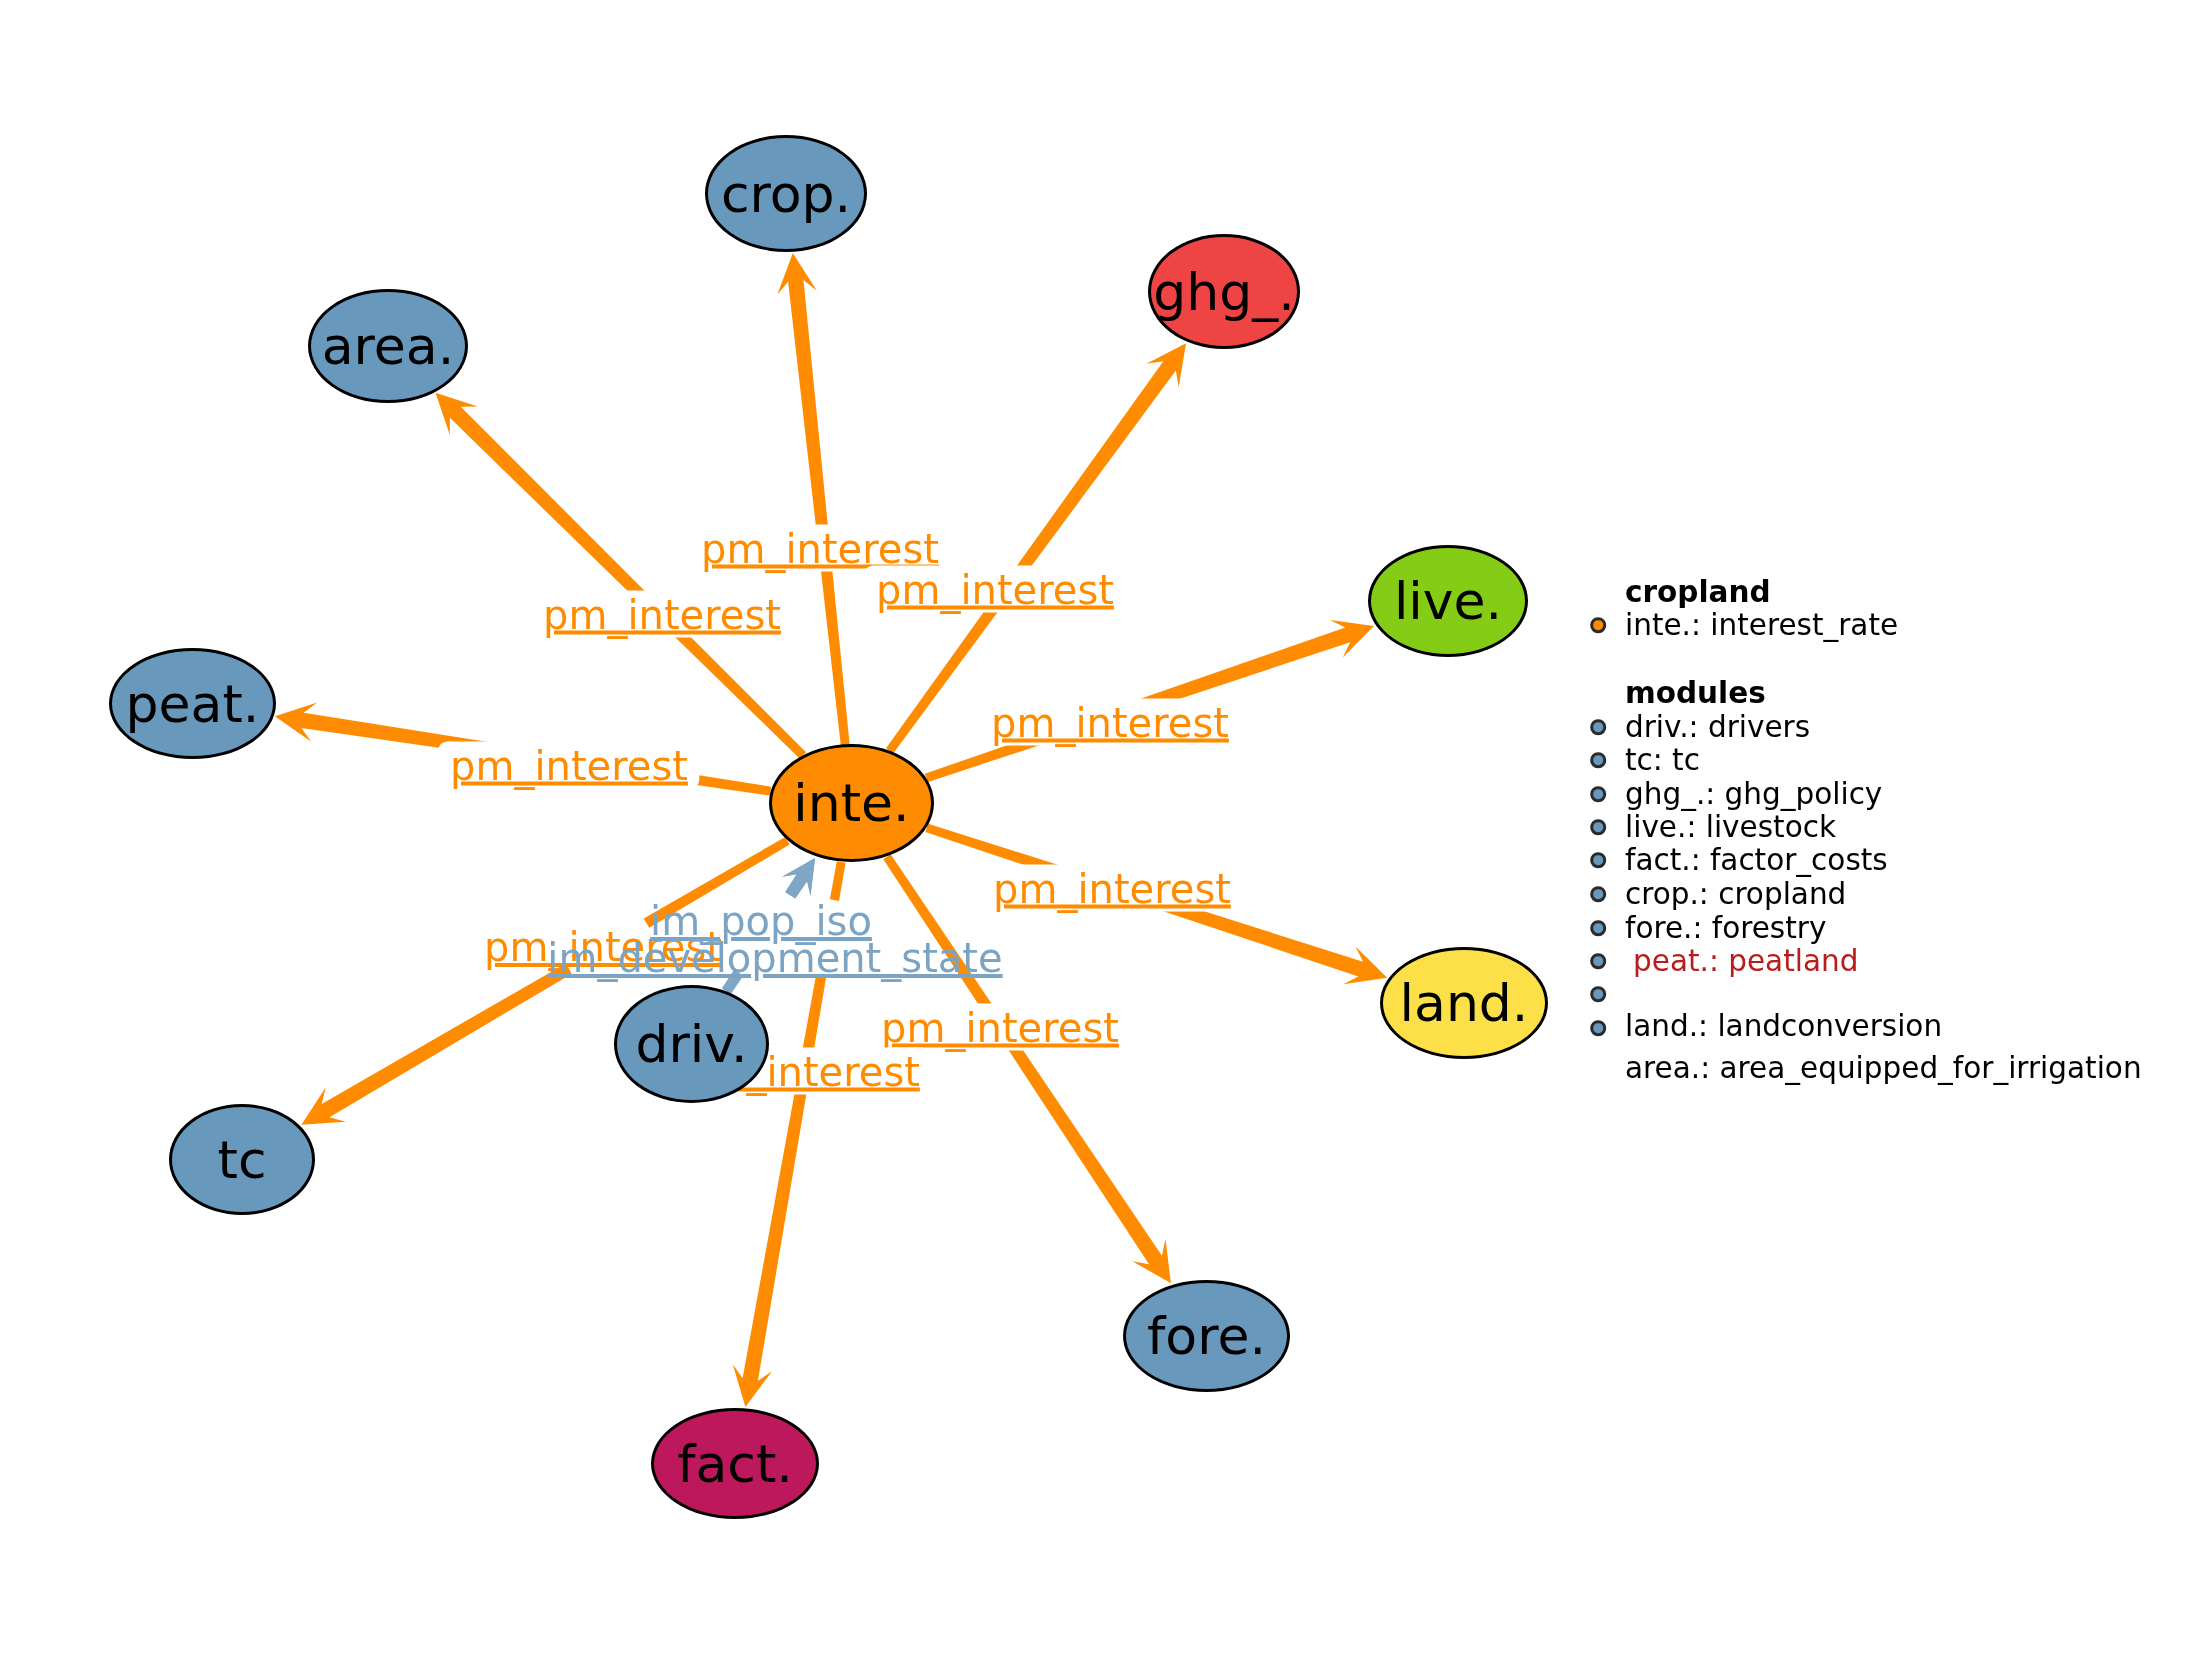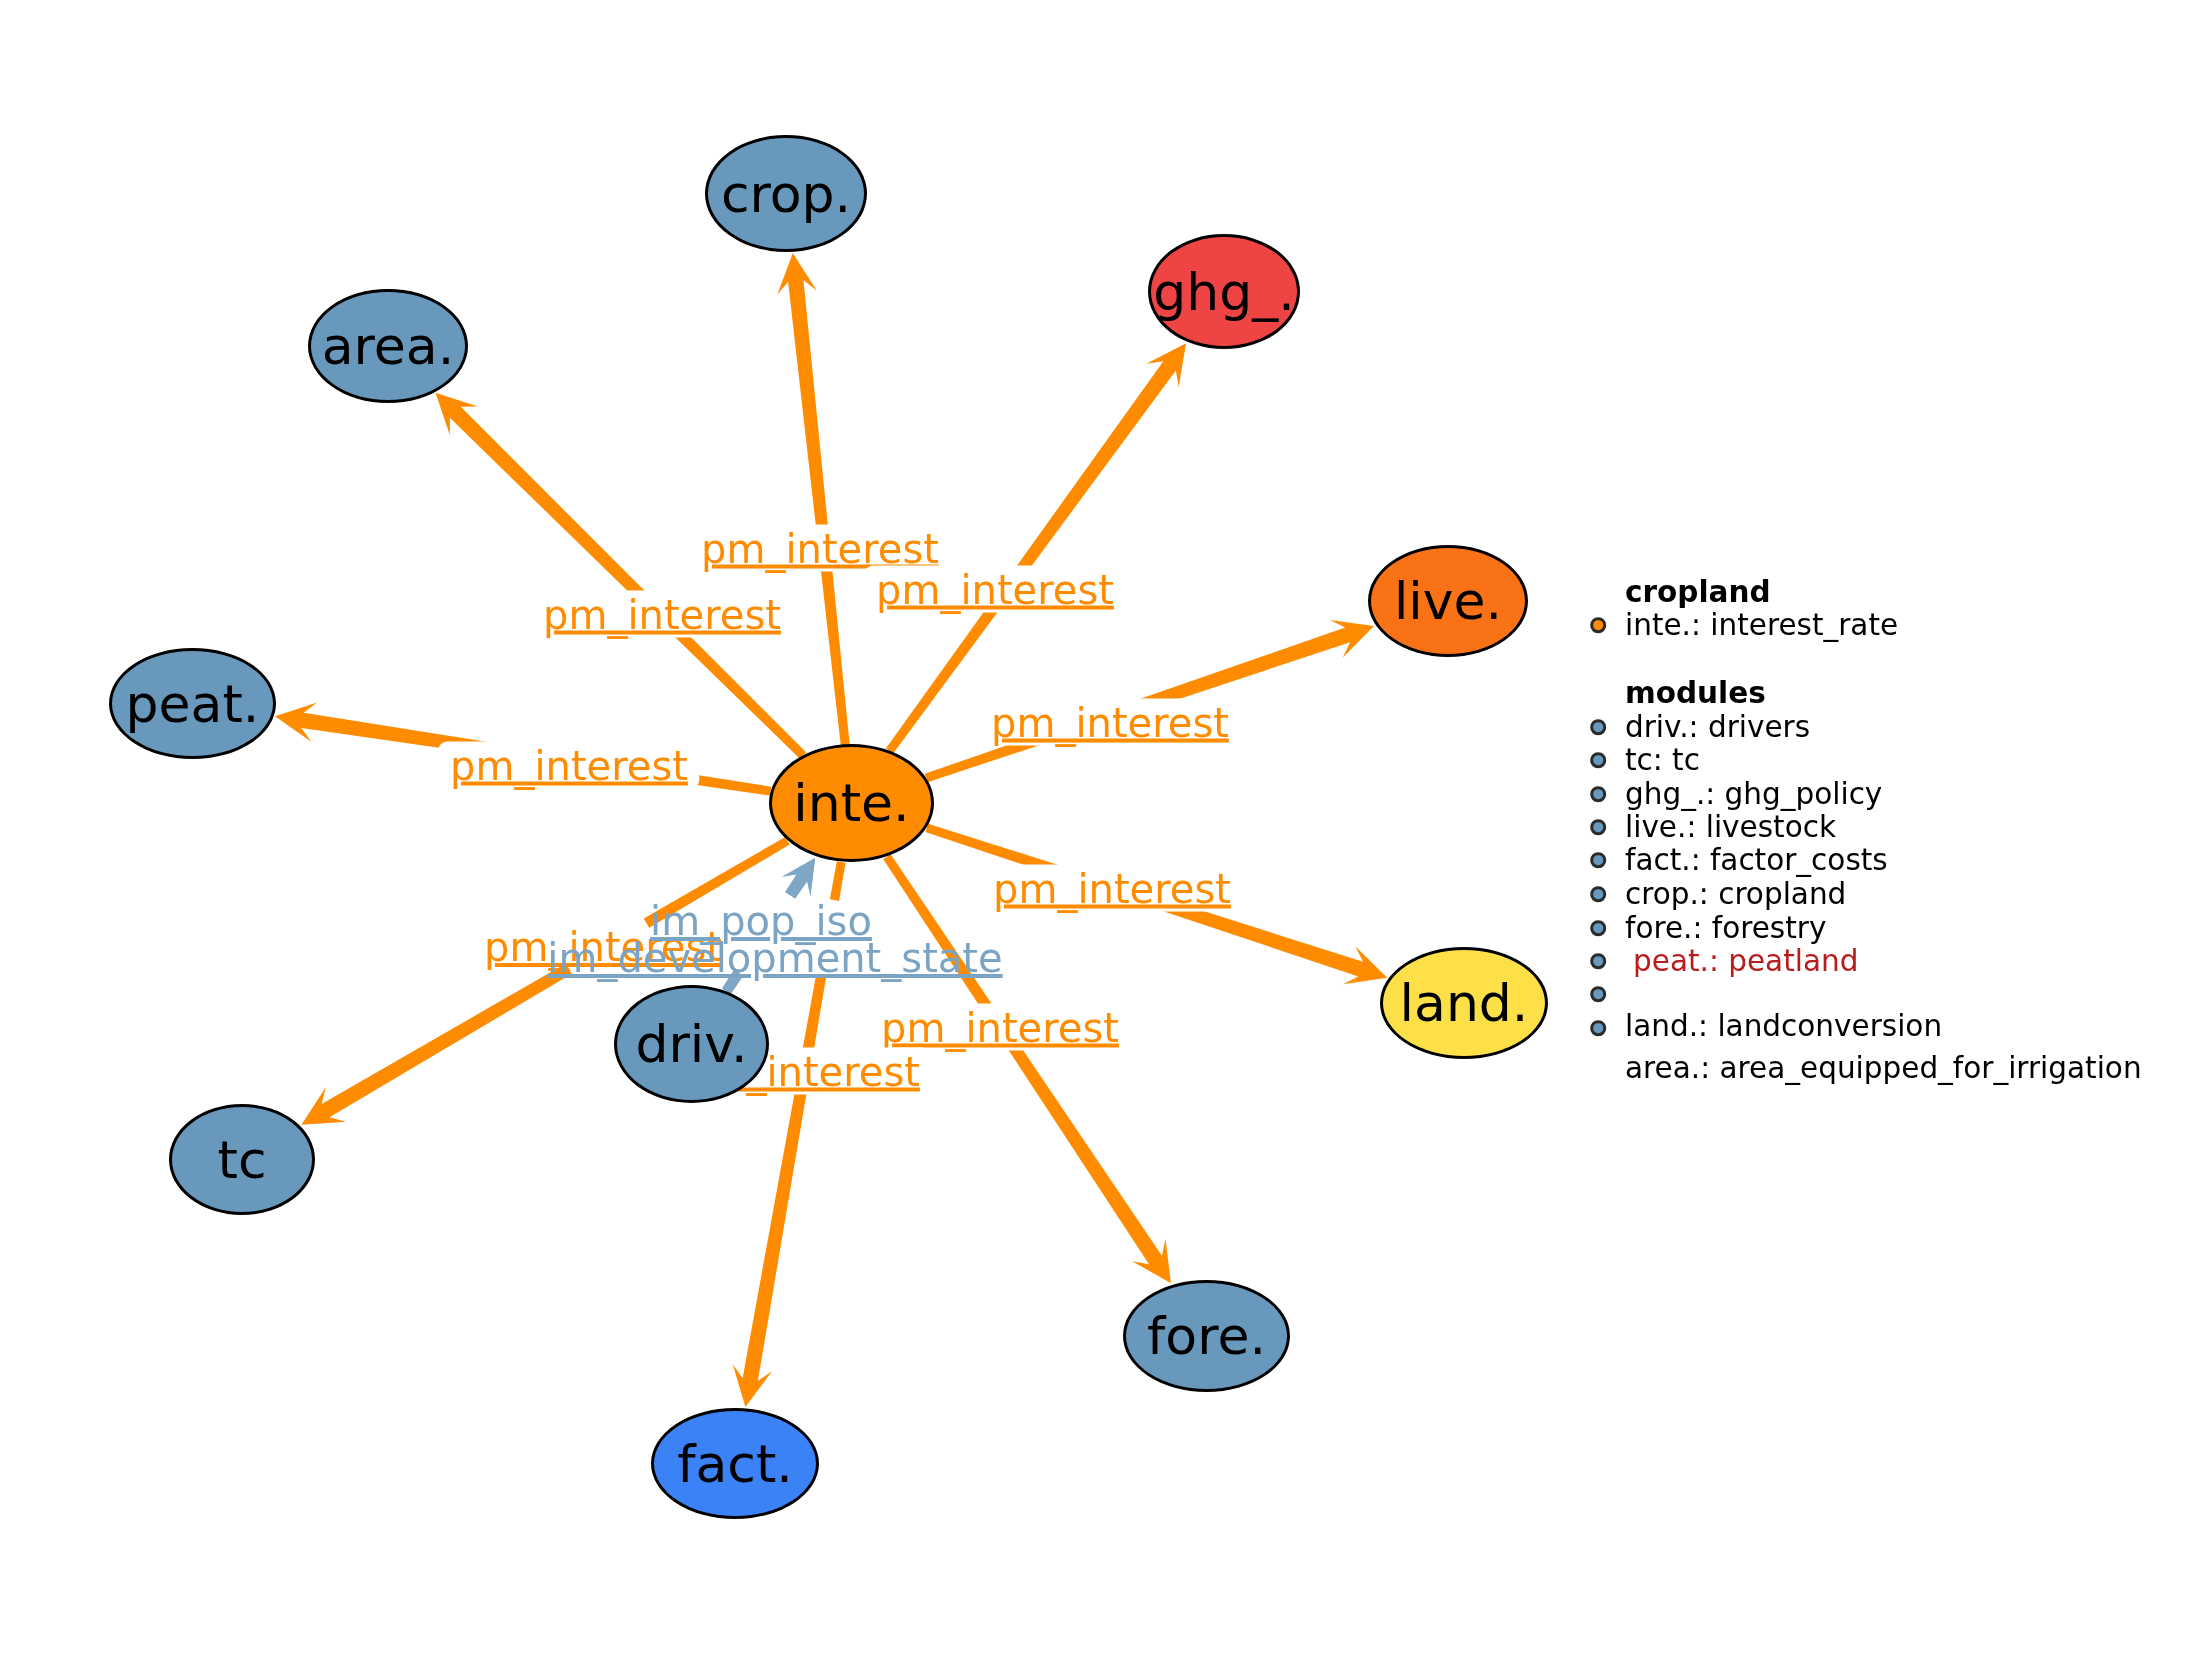--- a/index.html
+++ b/index.html
@@ -63,27 +63,27 @@
       <div class="edge-label boxed" style="left: 801px; top: 1071px; color: rgb(255, 140, 0);">pm_interest</div>
       <div class="edge-label" style="left: 603px; top: 947px; color: rgb(255, 140, 0);">pm_interest</div>
       <div class="edge-label" style="left: 761px; top: 921px; color: rgb(123, 164, 196);">im_pop_iso</div>
       <div class="edge-label" style="left: 775px; top: 958px; color: rgb(123, 164, 196);">im_development_state</div>
     </div>
   <div id="node-layer">
       <div class="node" style="left: 769px; top: 744px; width: 165px; height: 118px; background: rgb(255, 140, 0); border-color: rgb(0, 0, 0);">inte.</div>
       <div class="node" style="left: 705px; top: 135px; width: 162px; height: 117px; background: rgb(104, 153, 189); border-color: rgb(0, 0, 0);">crop.</div>
       <div class="node" style="left: 1148px; top: 234px; width: 152px; height: 115px; background: #ef4444; border-color: rgb(0, 0, 0);">ghg_.</div>
       <div class="node" style="left: 308px; top: 289px; width: 160px; height: 114px; background: rgb(104, 153, 189); border-color: rgb(0, 0, 0);">area.</div>
-      <div class="node" style="left: 1368px; top: 545px; width: 160px; height: 112px; background: #f97316; border-color: rgb(0, 0, 0);">live.</div>
+      <div class="node" style="left: 1368px; top: 545px; width: 160px; height: 112px; background: #84cc16; border-color: rgb(0, 0, 0);">live.</div>
       <div class="node" style="left: 109px; top: 648px; width: 167px; height: 111px; background: rgb(104, 153, 189); border-color: rgb(0, 0, 0);">peat.</div>
       <div class="node" style="left: 1380px; top: 947px; width: 168px; height: 112px; background: #fde047; border-color: rgb(0, 0, 0);">land.</div>
       <div class="node" style="left: 614px; top: 985px; width: 155px; height: 118px; background: rgb(104, 153, 189); border-color: rgb(0, 0, 0);">driv.</div>
       <div class="node" style="left: 169px; top: 1104px; width: 146px; height: 111px; background: rgb(104, 153, 189); border-color: rgb(0, 0, 0);">tc</div>
       <div class="node" style="left: 1123px; top: 1280px; width: 167px; height: 112px; background: rgb(104, 153, 189); border-color: rgb(0, 0, 0);">fore.</div>
-      <div class="node" style="left: 651px; top: 1408px; width: 168px; height: 111px; background: #3b82f6; border-color: rgb(0, 0, 0);">fact.</div>
+      <div class="node" style="left: 651px; top: 1408px; width: 168px; height: 111px; background: #be185d; border-color: rgb(0, 0, 0);">fact.</div>
     </div>
   <div id="legend-layer">
       <div class="legend-header" style="left: 1625px; top: 592px;">cropland</div>
       <div class="legend-marker" style="left: 1598px; top: 625px; background: rgb(255, 140, 0); border-color: rgb(43, 43, 43);"></div>
       <div class="legend-item-label" style="left: 1625px; top: 625px; color: rgb(0, 0, 0);">inte.: interest_rate</div>
       <div class="legend-header" style="left: 1625px; top: 693px;">modules</div>
       <div class="legend-marker" style="left: 1598px; top: 727px; background: rgb(104, 153, 189); border-color: rgb(43, 43, 43);"></div>
       <div class="legend-item-label" style="left: 1625px; top: 727px; color: rgb(0, 0, 0);">driv.: drivers</div>
       <div class="legend-marker" style="left: 1598px; top: 760px; background: rgb(104, 153, 189); border-color: rgb(43, 43, 43);"></div>
       <div class="legend-item-label" style="left: 1625px; top: 760px; color: rgb(0, 0, 0);">tc: tc</div>

